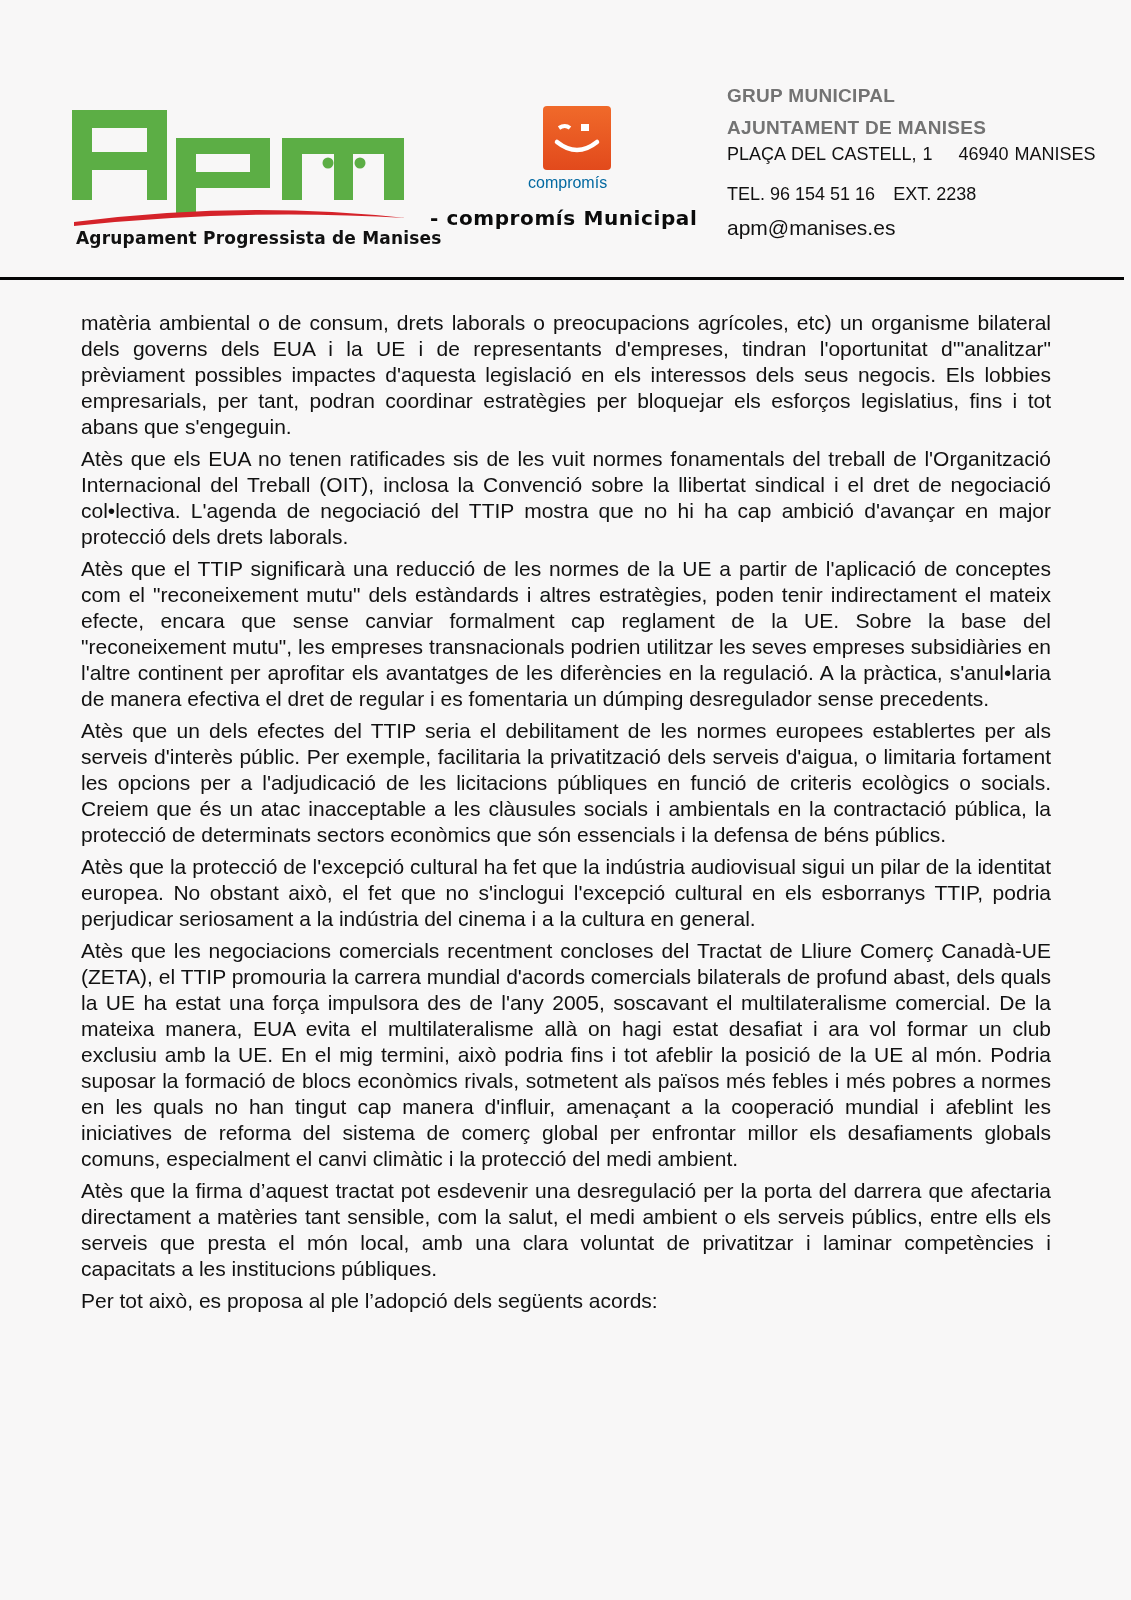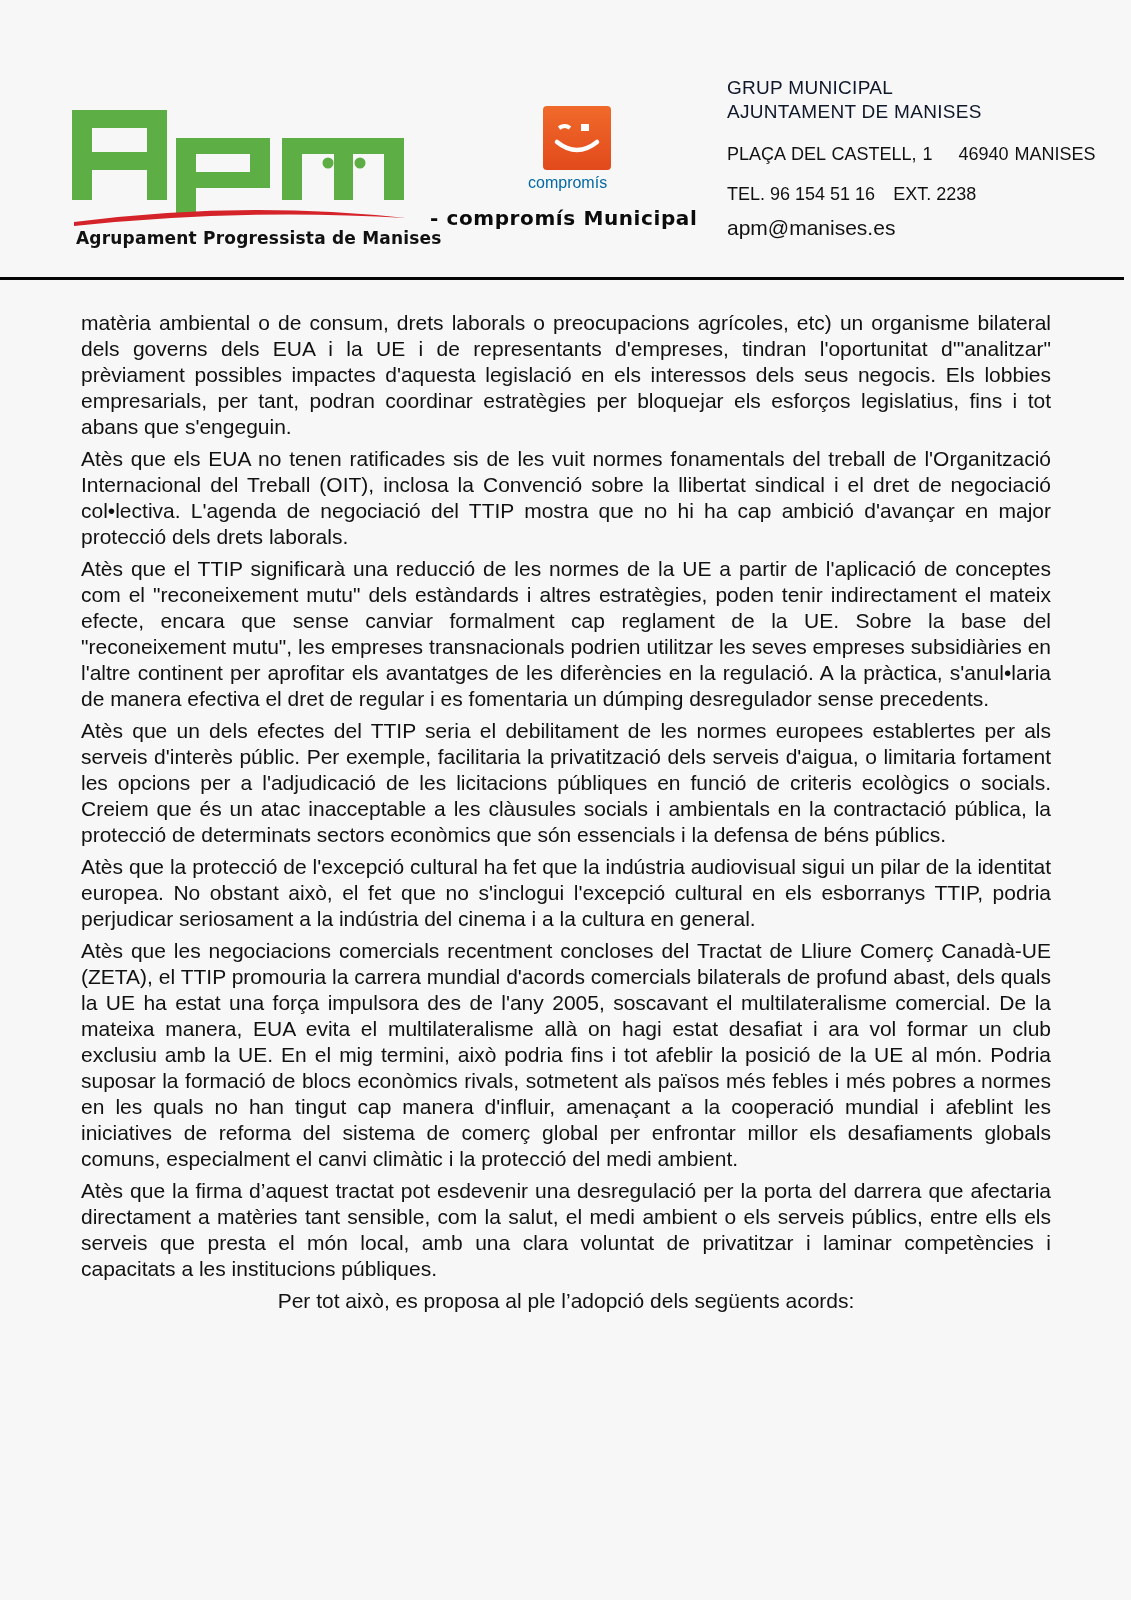--- a/index.html
+++ b/index.html
@@ -24,42 +24,42 @@
       position: absolute; left: 528px; top: 174px; width: 100px; text-align: left;
       font-family: "Liberation Sans", sans-serif; font-size: 16px; color: #0369a1;
     }
     .compromis-municipal {
       position: absolute; left: 430px; top: 206px;
       font-family: "DejaVu Sans", sans-serif; font-weight: bold; font-size: 20px;
       color: #0b0b0b; letter-spacing: 0.6px; white-space: nowrap; text-align: right;
     }
     .contact { position: absolute; left: 727px; top: 76px; }
     .contact .org {
-      font-family: "Liberation Sans", sans-serif; font-weight: normal; font-size: 19px;
-      line-height: 24px; color: #0f172a; letter-spacing: 0.3px;
+      font-family: "Liberation Sans", sans-serif; font-weight: bold; font-size: 19px;
+      line-height: 24px; color: #737373; letter-spacing: 0.3px; margin-top: 8px;
     }
     .contact .line {
       position: absolute; left: 0; white-space: nowrap;
       font-family: "Liberation Sans", sans-serif; font-size: 18px; color: #111;
     }
     .contact .addr { top: 68px; word-spacing: 1px; }
     .contact .tel { top: 108px; text-align: right; }
     .contact .email { top: 140px; font-size: 21px; }
     .contact .gap { display: inline-block; width: 26px; }
     .contact .gap2 { display: inline-block; width: 18px; }
     .rule {
       position: absolute; left: 0; top: 277px; width: 1124px; height: 3px; background: #050505;
     }
     .body-text {
       position: absolute; left: 81px; top: 310px; width: 970px;
       font-family: "Liberation Sans", sans-serif; font-size: 21px; line-height: 26px;
       color: #111;
     }
     .body-text p { margin: 0 0 6px 0; text-align: justify; }
-    .body-text p.left { text-align: center; }
+    .body-text p.left { text-align: left; }
   </style>
 </head>
 <body>
 
 <div class="header">
 
   <div class="apm-logo">
     <svg width="340" height="140" viewBox="0 0 340 140">
 
       <path d="M0 2 H95 V92 H75 V62 H20 V92 H0 Z M20 20 V44 H75 V20 Z" fill="#5cae45" fill-rule="evenodd"></path>

